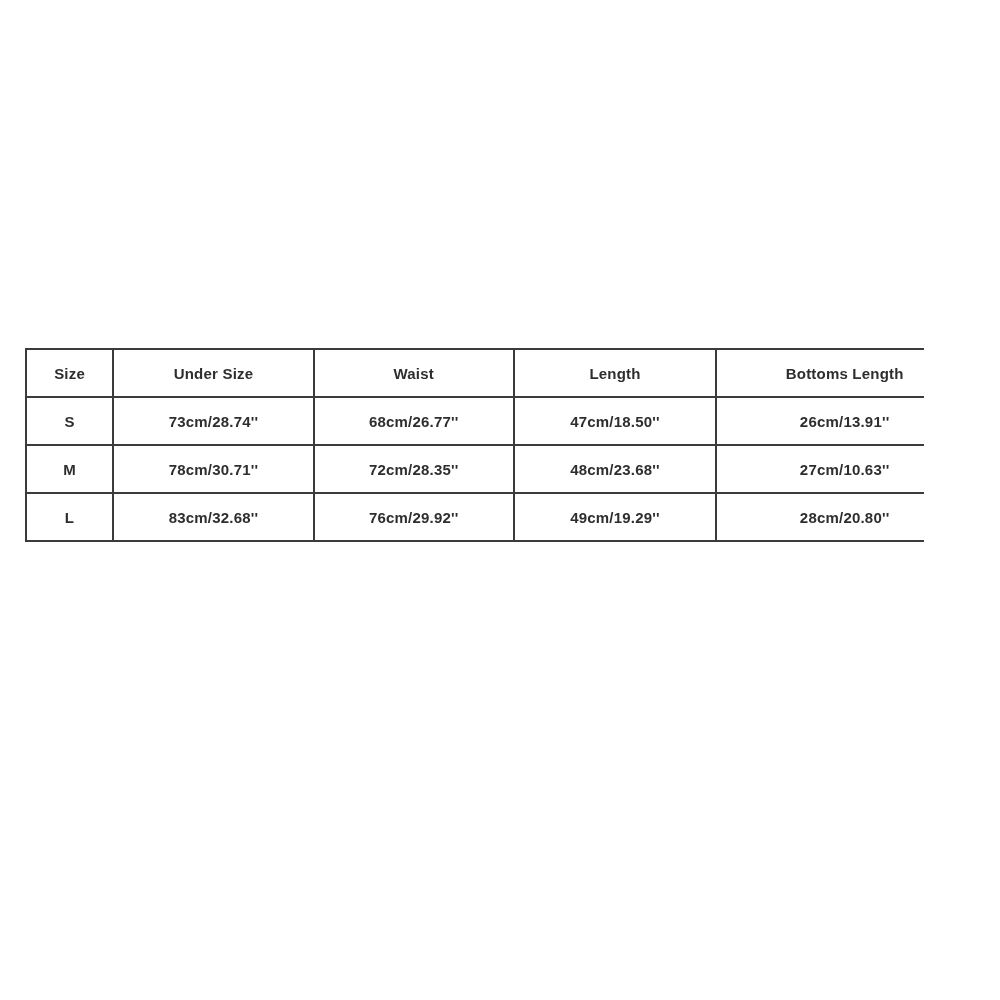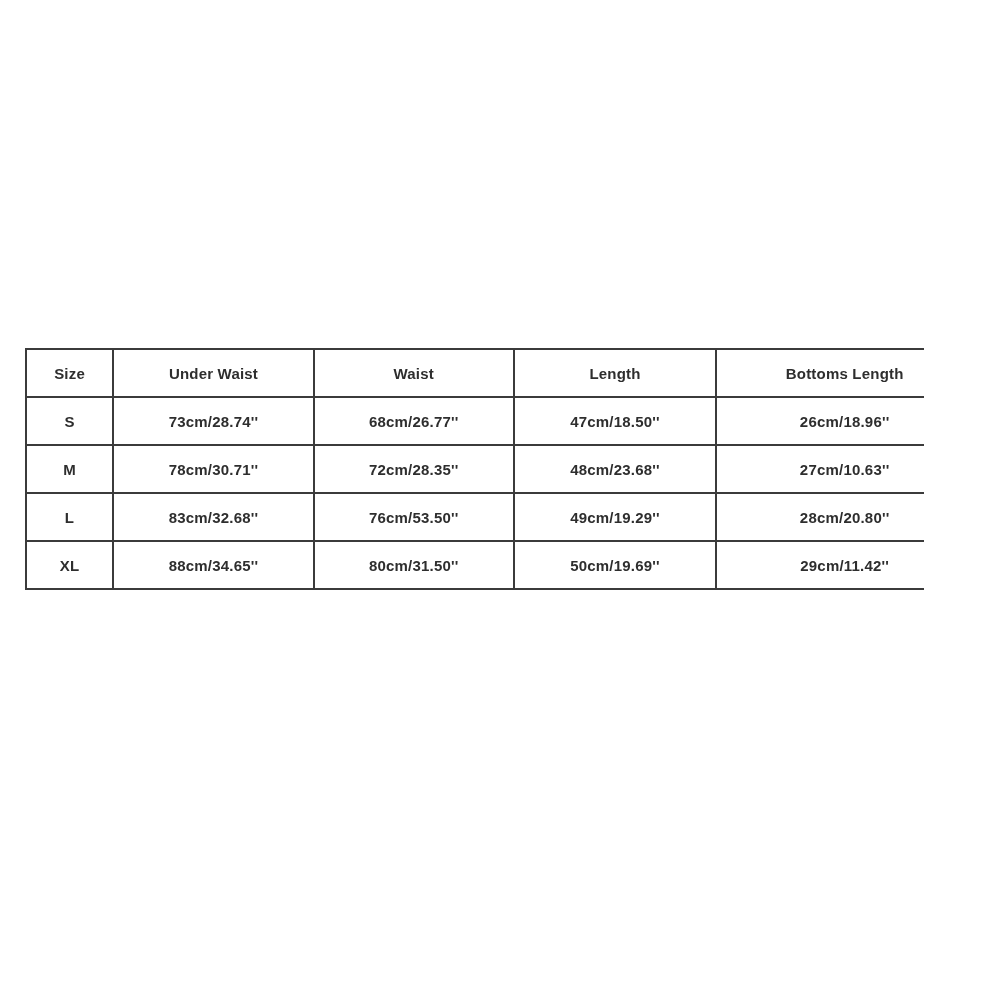--- a/index.html
+++ b/index.html
@@ -54,50 +54,43 @@
     <colgroup>
       <col class="c-size">
       <col class="c-bust">
       <col class="c-waist">
       <col class="c-length">
       <col class="c-bottoms">
     </colgroup>
     <thead>
       <tr>
         <th>Size</th>
-        <th>Under Waist</th>
+        <th>Under Size</th>
         <th>Waist</th>
         <th>Length</th>
         <th>Bottoms Length</th>
       </tr>
     </thead>
     <tbody>
       <tr>
         <td>S</td>
         <td>73cm/28.74''</td>
         <td>68cm/26.77''</td>
         <td>47cm/18.50''</td>
-        <td>26cm/18.96''</td>
+        <td>26cm/13.91''</td>
       </tr>
       <tr>
         <td>M</td>
         <td>78cm/30.71''</td>
         <td>72cm/28.35''</td>
         <td>48cm/23.68''</td>
         <td>27cm/10.63''</td>
       </tr>
       <tr>
         <td>L</td>
         <td>83cm/32.68''</td>
-        <td>76cm/53.50''</td>
+        <td>76cm/29.92''</td>
         <td>49cm/19.29''</td>
         <td>28cm/20.80''</td>
-      </tr>
-      <tr>
-        <td>XL</td>
-        <td>88cm/34.65''</td>
-        <td>80cm/31.50''</td>
-        <td>50cm/19.69''</td>
-        <td>29cm/11.42''</td>
       </tr>
     </tbody>
   </table>
 </div>
 
 </body></html>

